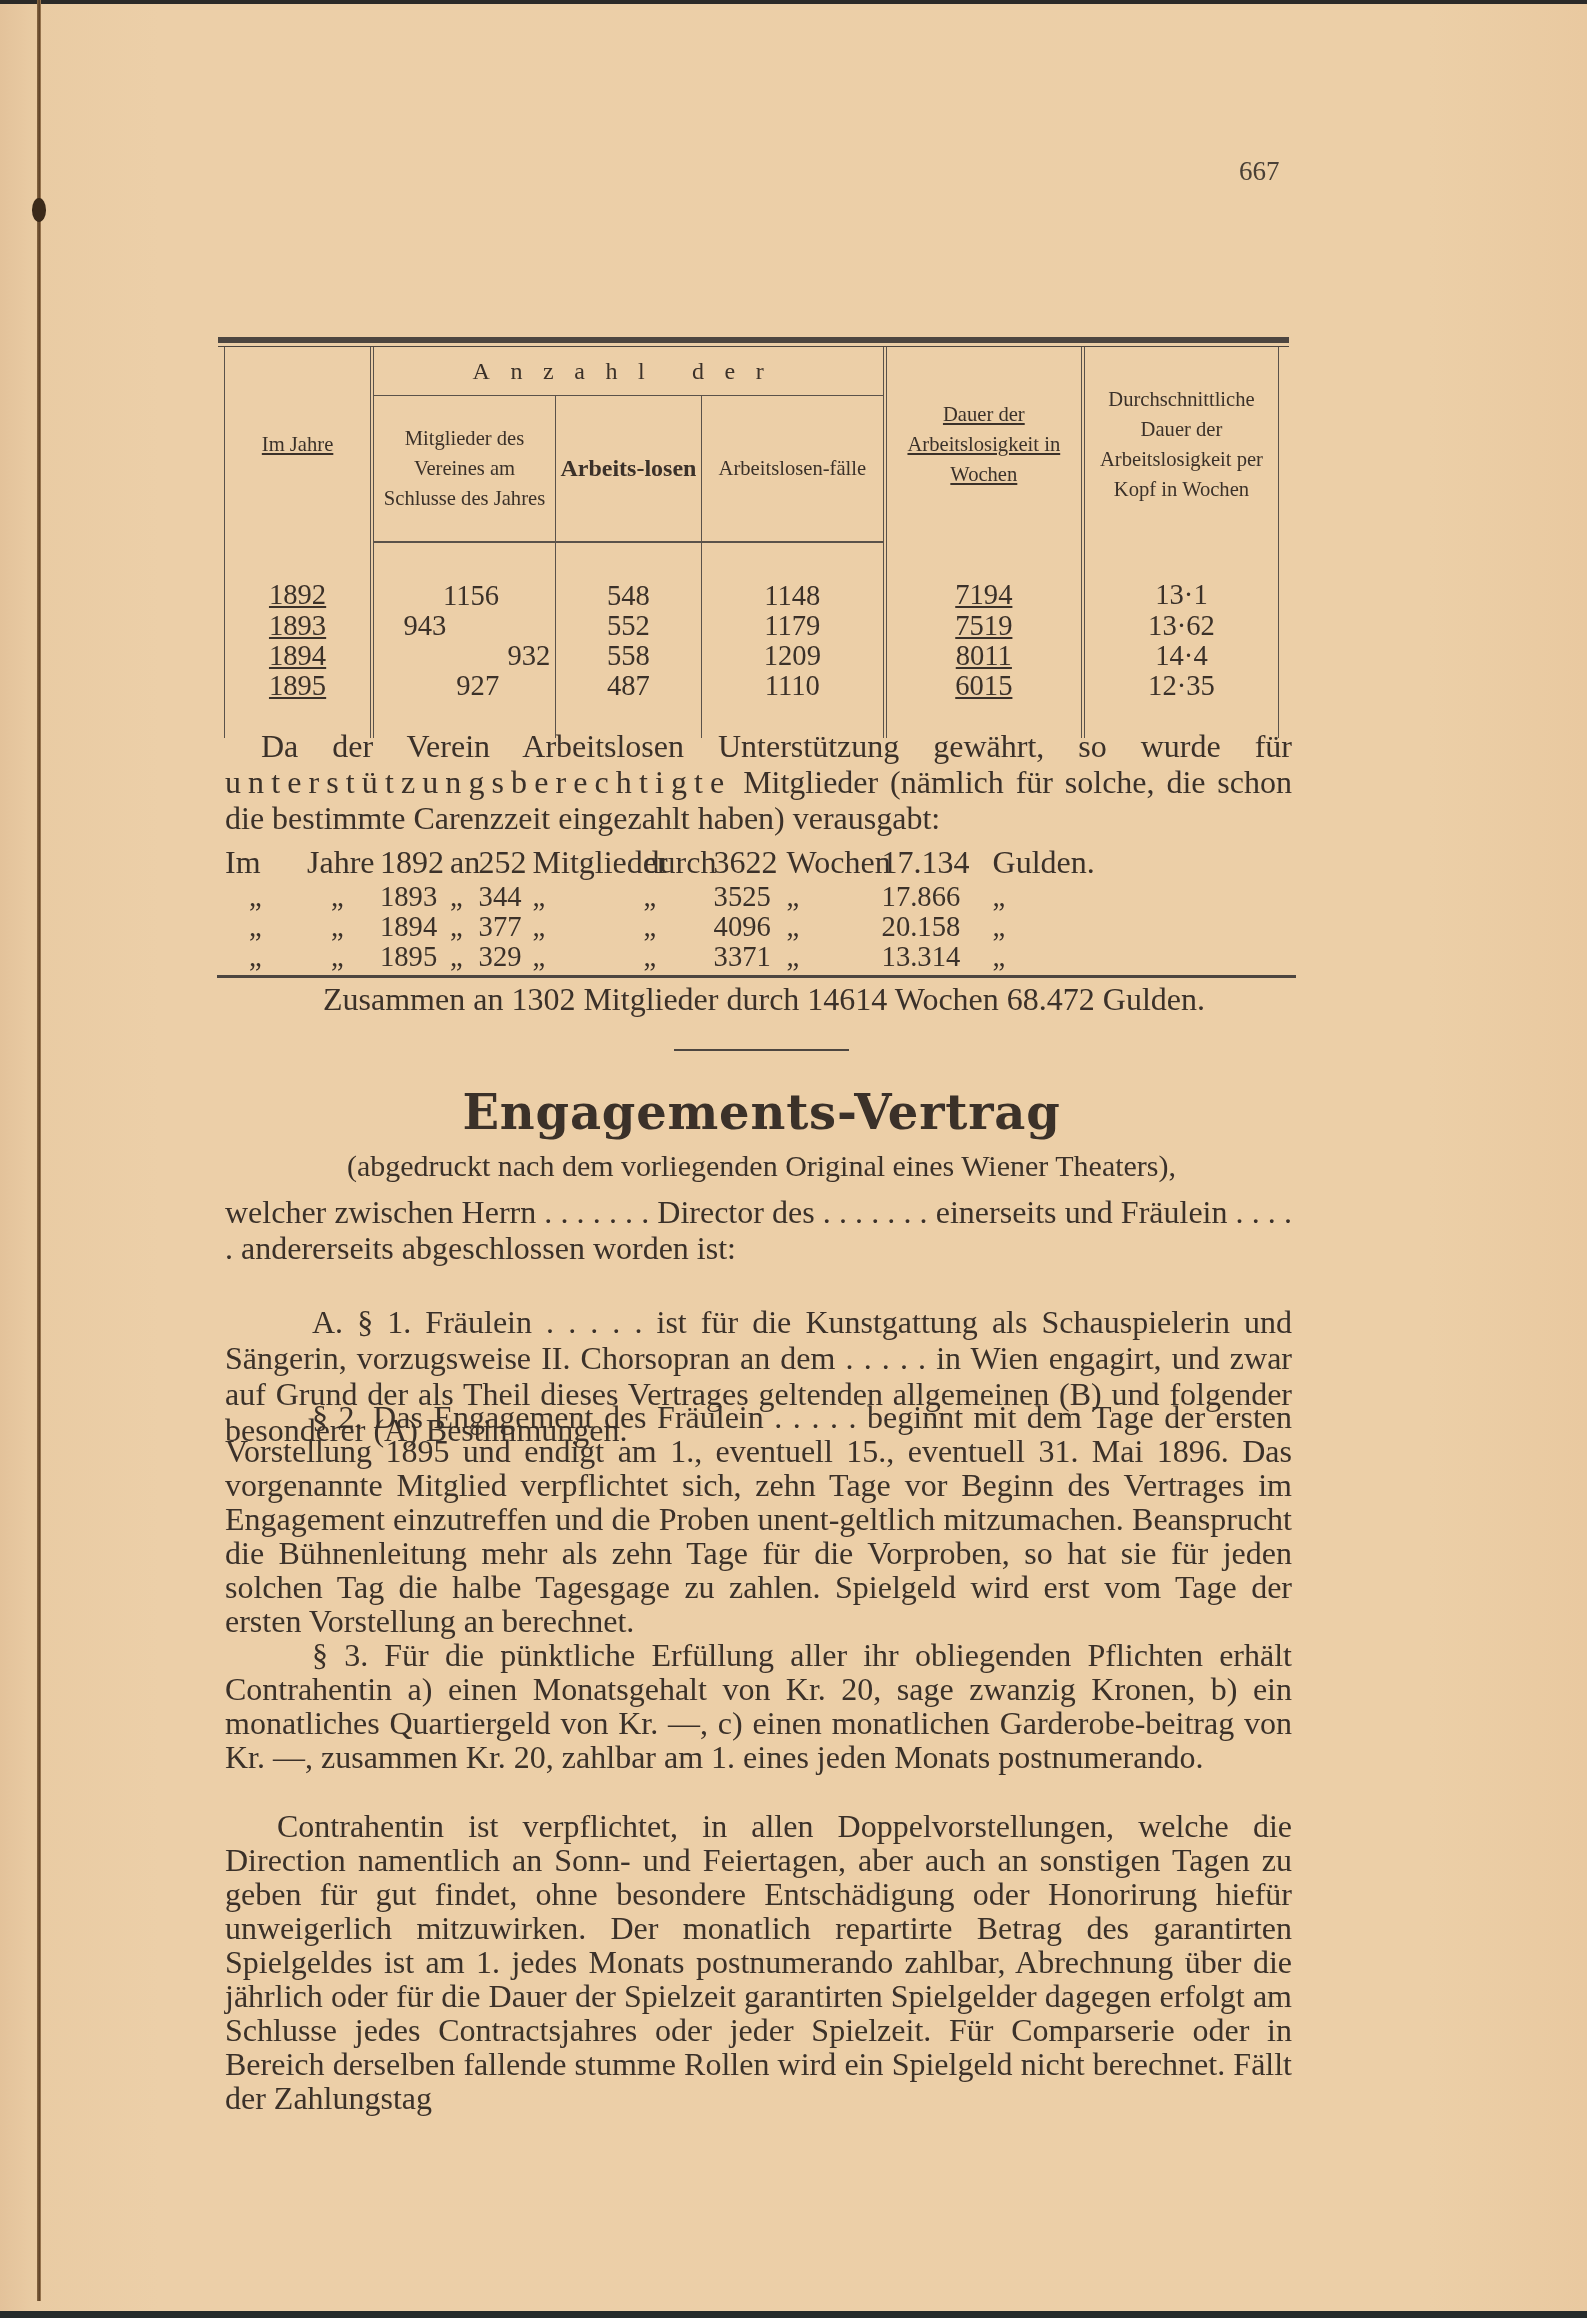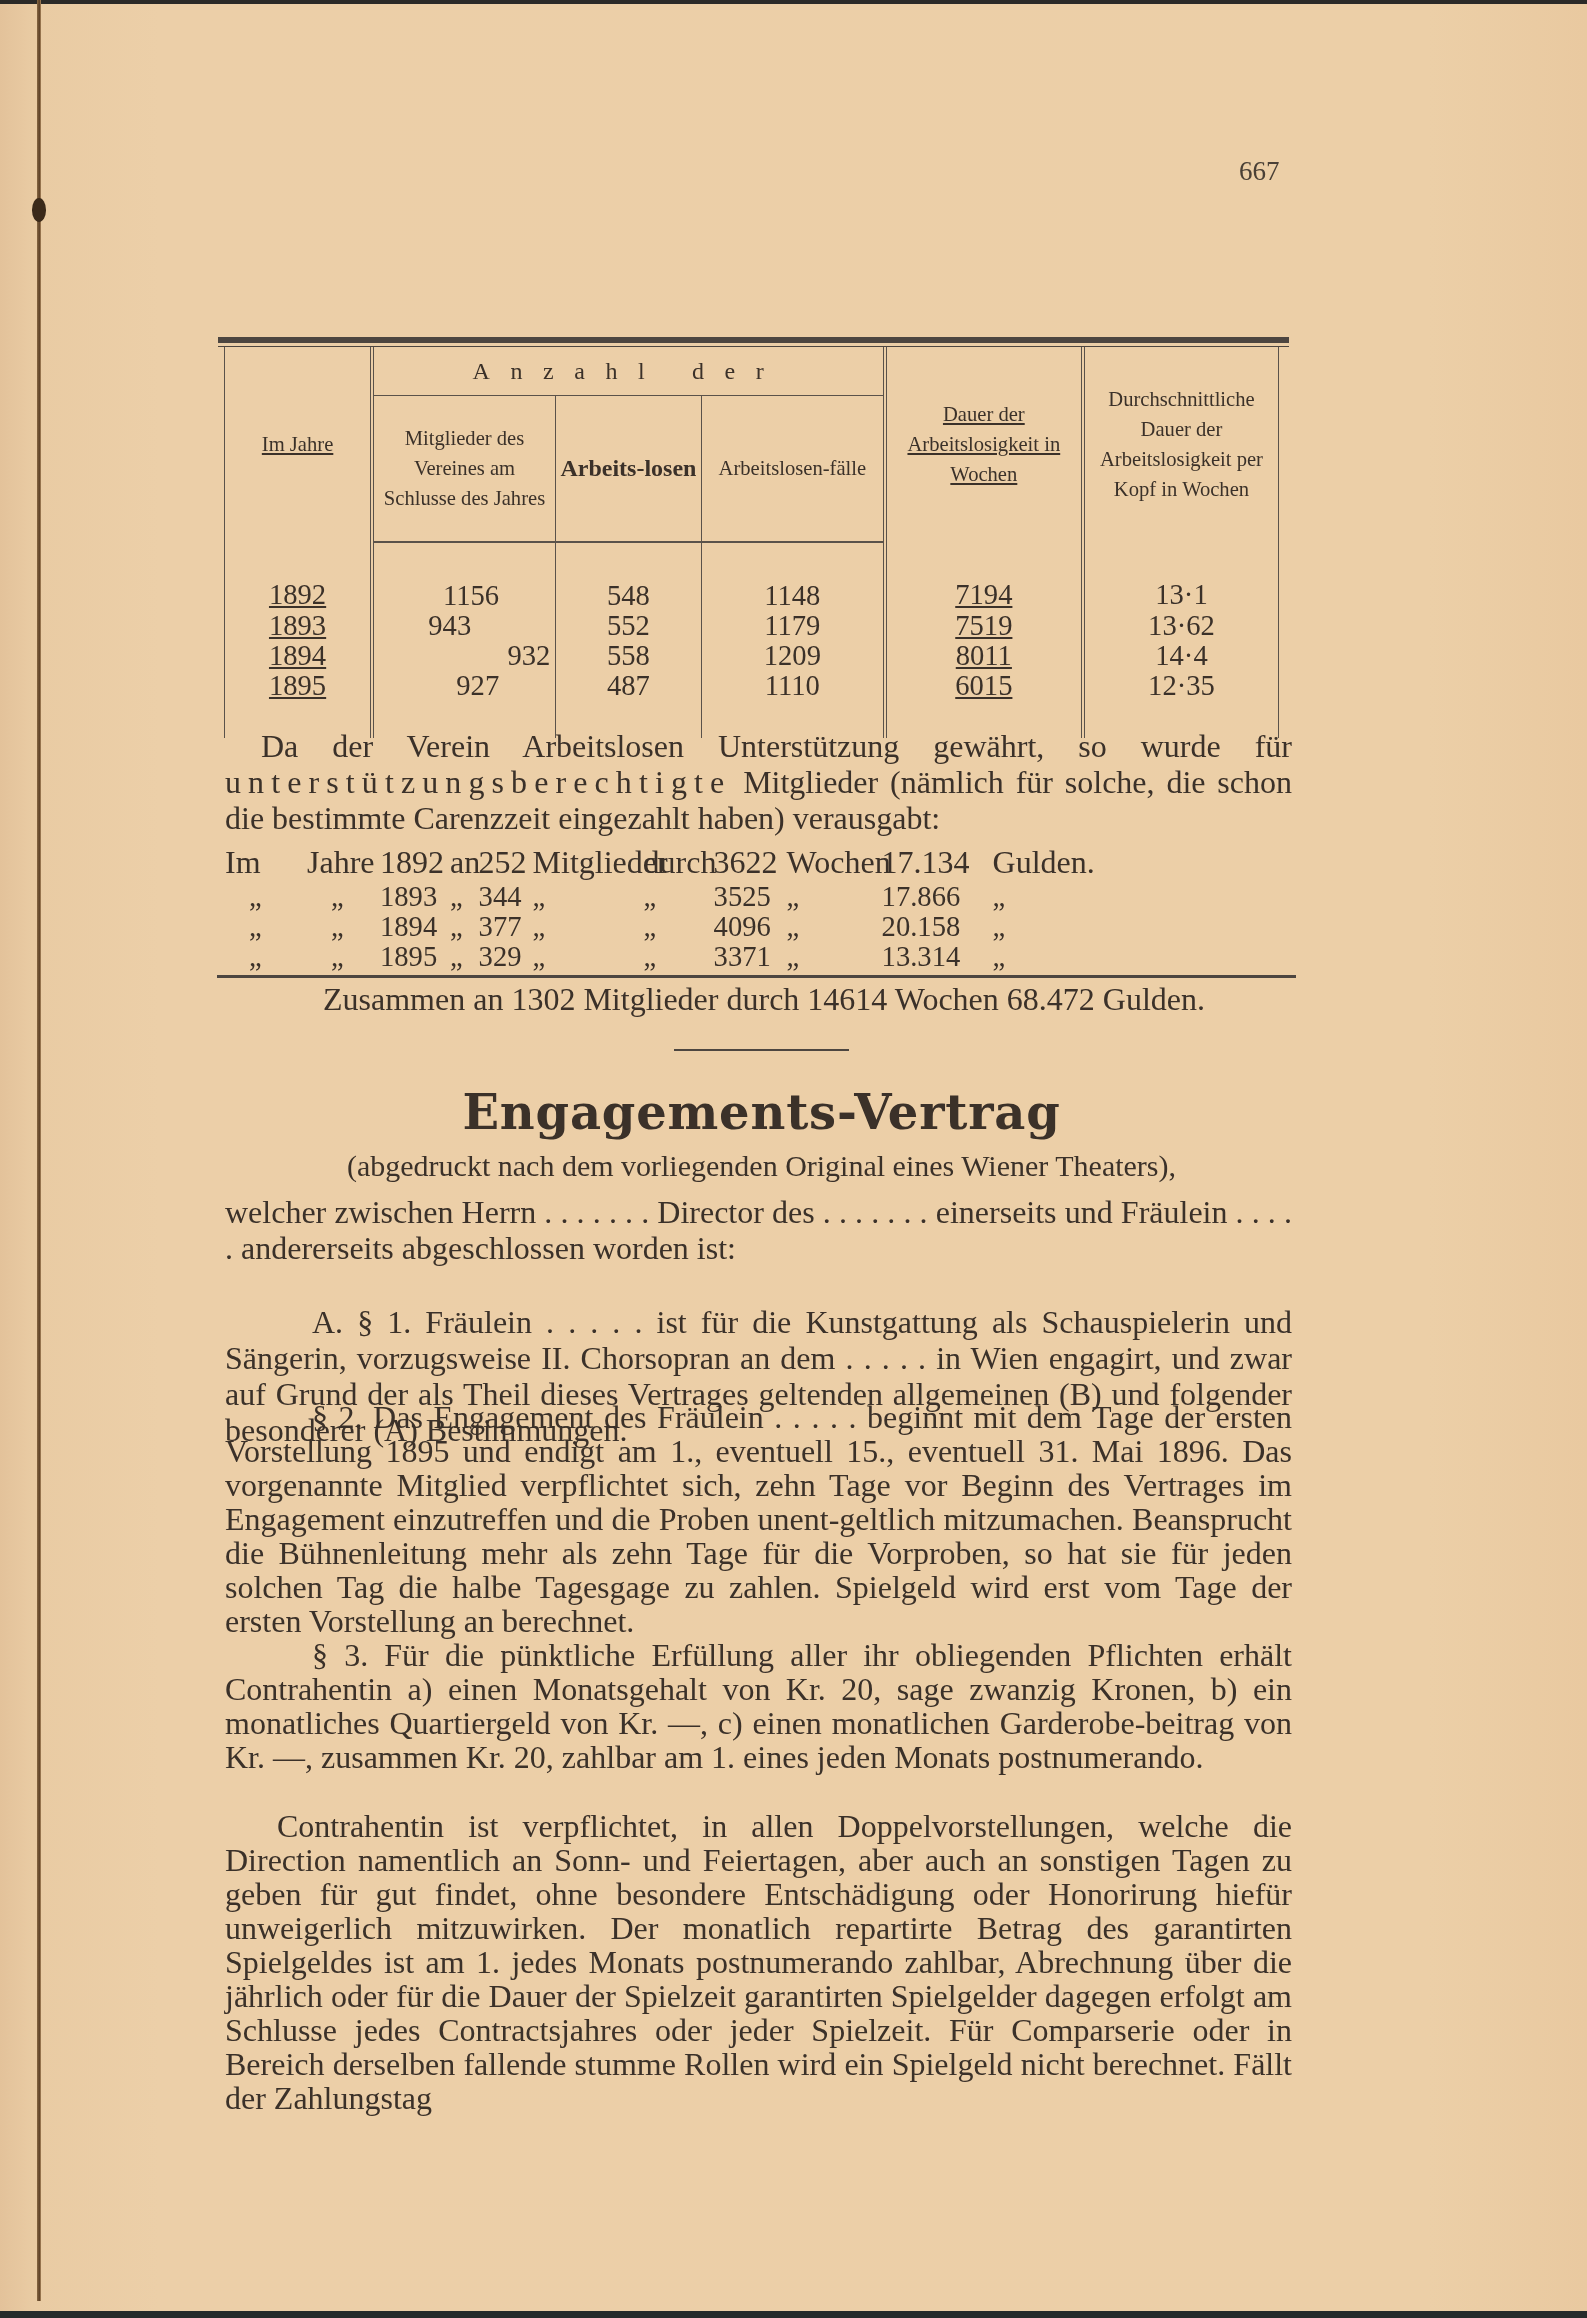--- a/index.html
+++ b/index.html
@@ -103,21 +103,21 @@
           <tr>
             <td class="dbl-right">1892</td>
             <td style="text-align: right; padding-right: 56px;">1156</td>
             <td>548</td>
             <td>1148</td>
             <td class="dbl-right" style="border-left: 4px double rgb(90, 82, 74);">7194</td>
             <td>13·1</td>
           </tr>
           <tr>
             <td class="dbl-right">1893</td>
-            <td style="text-align: right; padding-right: 84px;">943</td>
+            <td style="padding-right: 84px;">943</td>
             <td>552</td>
             <td>1179</td>
             <td class="dbl-right" style="border-left: 4px double rgb(90, 82, 74);">7519</td>
             <td>13·62</td>
           </tr>
           <tr>
             <td class="dbl-right">1894</td>
             <td style="text-align: right; ">932</td>
             <td>558</td>
             <td>1209</td>

